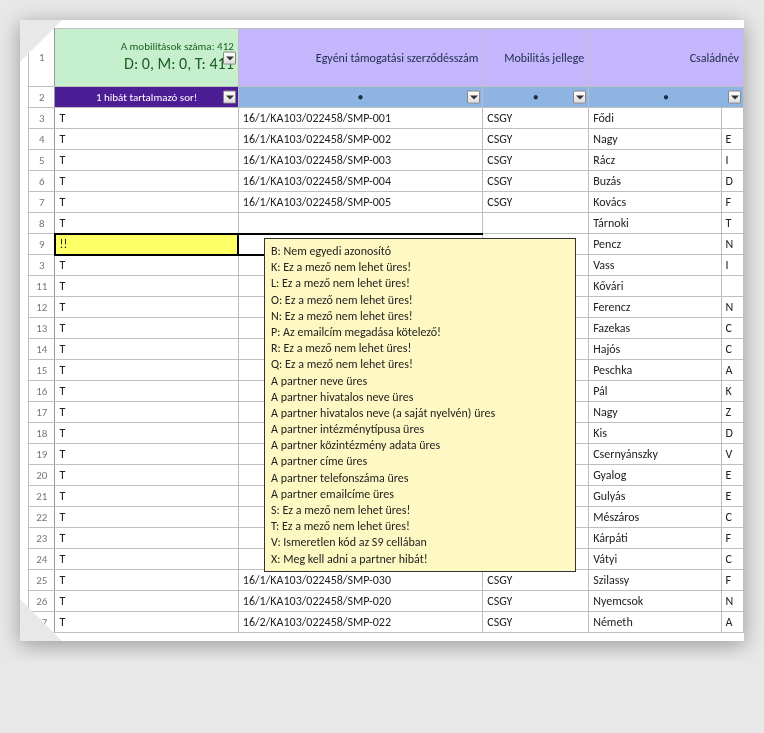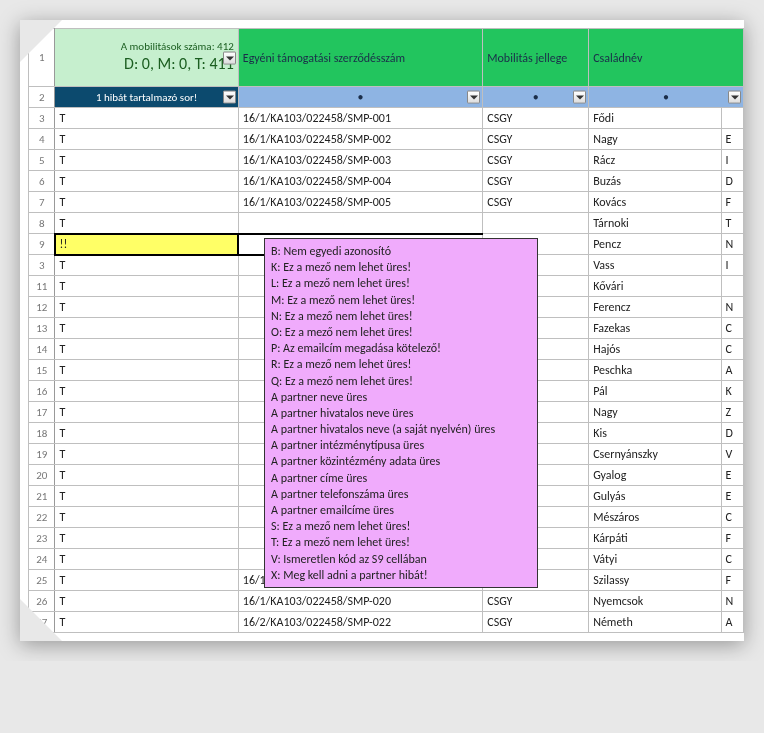--- a/index.html
+++ b/index.html
@@ -49,28 +49,28 @@
   .h-green {
     background: #c6efce;
     color: #1b5e20;
     font-size: 11px;
     text-align: right;
     line-height: 1.3;
     height: 58px;
     position: relative;
   }
   .h-blue {
-    background: #22c55e;
+    background: #c4b5fd;
     color: #1b2e4a;
     font-size: 12px;
-    text-align: left;
+    text-align: right;
     height: 58px;
   }
   .h-red {
-    background: #0c4a6e;
+    background: #4c1d95;
     color: #fff;
     font-size: 11px;
     text-align: center;
     height: 20px;
     position: relative;
   }
   .h-blue-filter {
     background: #8eb4e3;
     color: #1b2e4a;
     text-align: center;
@@ -101,22 +101,22 @@
     background: #ffff66;
   }
   .sel-spill {
     border-top:2px solid #000 !important;
     border-bottom:2px solid #000 !important;
   }
   .tooltip {
     position: absolute;
     left: 244px;
     top: 218px;
-    width: 274px;
-    background: #f0abfc;
+    width: 312px;
+    background: #fef9c3;
     border: 1.5px solid #333;
     padding: 4px 6px;
     font-size: 12px;
     line-height: 1.35;
     color: #222;
     z-index: 10;
     white-space: normal;
   }
   .corner-tl, .corner-br {
     position:absolute; width:0; height:0; z-index:20;
@@ -384,23 +384,22 @@
     <td>Németh</td>
     <td>A</td>
           </tr>
         </tbody>
   </table>
 
   <div class="tooltip" id="tooltip">
         <div>B: Nem egyedi azonosító</div>
         <div>K: Ez a mező nem lehet üres!</div>
         <div>L: Ez a mező nem lehet üres!</div>
-        <div>M: Ez a mező nem lehet üres!</div>
+        <div>O: Ez a mező nem lehet üres!</div>
         <div>N: Ez a mező nem lehet üres!</div>
-        <div>O: Ez a mező nem lehet üres!</div>
         <div>P: Az emailcím megadása kötelező!</div>
         <div>R: Ez a mező nem lehet üres!</div>
         <div>Q: Ez a mező nem lehet üres!</div>
         <div>A partner neve üres</div>
         <div>A partner hivatalos neve üres</div>
         <div>A partner hivatalos neve (a saját nyelvén) üres</div>
         <div>A partner intézménytípusa üres</div>
         <div>A partner közintézmény adata üres</div>
         <div>A partner címe üres</div>
         <div>A partner telefonszáma üres</div>

